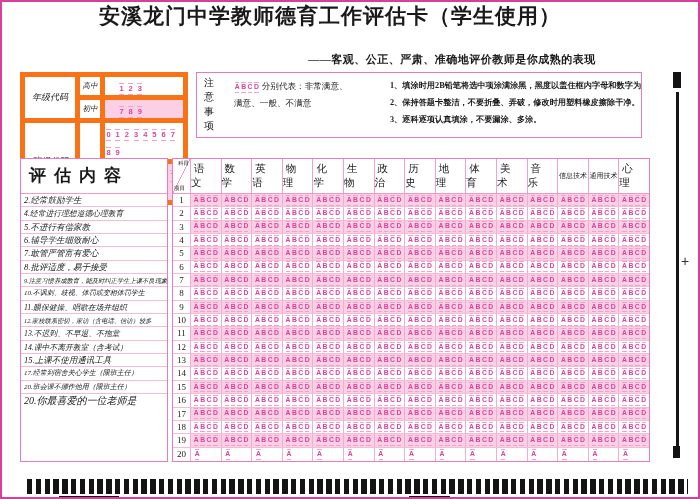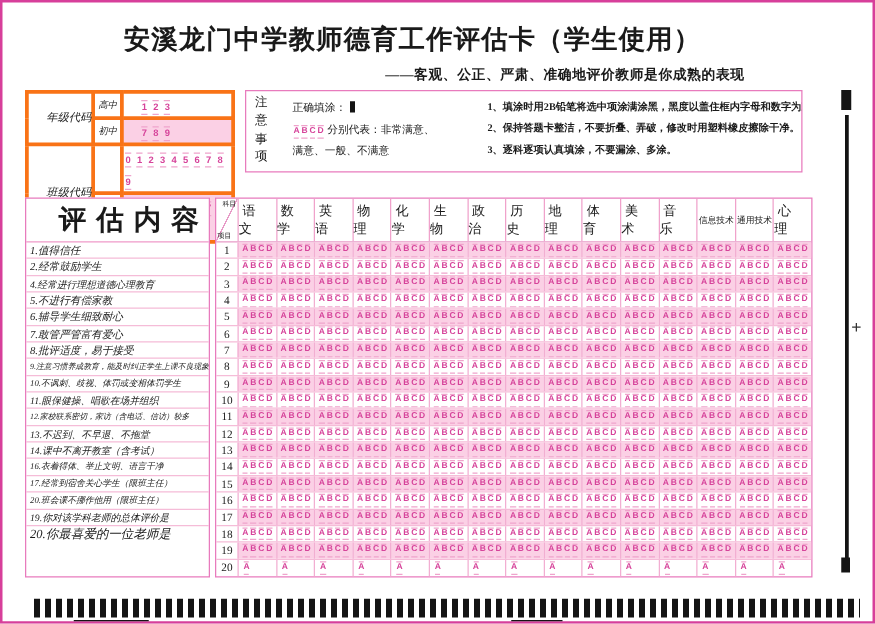--- a/index.html
+++ b/index.html
@@ -1,29 +1,29 @@
 <!DOCTYPE html>
 <html><head>
 <meta charset="utf-8">
 <style>
   html,body{margin:0;padding:0;background:#fff;}
   .page{position:relative;width:700px;height:499px;background:#fff;border:2px solid #d73f9a;
         box-sizing:border-box;font-family:"Liberation Serif",serif;color:#1a1a1a;overflow:hidden;}
 
   
-  .title{position:absolute;left:0;right:40px;top:15px;text-align:center;
+  .title{position:absolute;left:0;right:40px;top:0;text-align:center;
          font-size:21px;font-weight:bold;letter-spacing:1px;}
   .subtitle{position:absolute;left:250px;top:50px;width:400px;text-align:center;
             font-size:11px;font-weight:bold;letter-spacing:.5px;}
 
   
   table.codes{position:absolute;left:18px;top:70px;width:168px;height:66px;
               border-collapse:collapse;border:1.5px solid #e87bbd;table-layout:fixed;}
-  table.codes td{border:3px solid #f97316;padding:0;}
-  td.group{width:50px;font-size:9px;text-align:right;font-style:italic;}
+  table.codes td{border:5px solid #f97316;padding:0;}
+  td.group{width:50px;font-size:9px;text-align:center;font-style:italic;}
   td.sub{width:20px;font-size:7.5px;text-align:center;font-style:italic;}
   td.digits{padding-left:3px;vertical-align:middle;}
   td.digits.indent{padding-left:13px;}
   td.digits.shaded{background:#fbd0e5;}
   td.digits .bub{width:7px;font-size:7.5px;margin-right:2.2px;}
 
   
   .notes{position:absolute;left:194px;top:70px;width:446px;height:66px;
          border:1.5px solid #e87bbd;box-sizing:border-box;display:flex;}
   .notes-side{width:22px;padding:3px 0 0 7px;font-size:10px;line-height:1.43;}
@@ -38,21 +38,21 @@
   .bub{display:inline-block;width:6.4px;text-align:center;font-size:6.8px;line-height:1;
        color:#d6439a;position:relative;padding:2px 0;
        font-family:"Liberation Sans",sans-serif;font-weight:bold;}
   .bub::before,.bub::after{content:"";position:absolute;left:1px;right:1px;height:1px;background:#efa3cc;}
   .bub::before{top:0;}
   .bub::after{bottom:0;}
 
   
   .eval{position:absolute;left:18px;top:156px;width:148px;height:304px;
         border:1.5px solid #e87bbd;box-sizing:border-box;background:#fff;}
-  .eval-head{height:34px;line-height:34px;text-align:right;font-size:22px;font-weight:bold;
+  .eval-head{height:34px;line-height:34px;text-align:left;font-size:17px;font-weight:bold;
              letter-spacing:8px;text-indent:8px;border-bottom:1px solid #ef9ac9;}
   .eval-row{height:13.35px;line-height:13.35px;box-sizing:border-box;
             border-bottom:1px solid #f5bcd8;padding-left:3px;
             white-space:nowrap;overflow:hidden;font-style:italic;}
   .eval-row:last-child{border-bottom:none;}
 
   
   .grid{position:absolute;left:170px;top:156px;width:478px;height:304px;
         border:1.5px solid #e87bbd;box-sizing:border-box;background:#fff;
         display:flex;flex-direction:column;}
@@ -118,51 +118,48 @@
   </table>
 
   <div class="notes">
     <div class="notes-side" id="notes-side">
         <div>注</div>
         <div>意</div>
         <div>事</div>
         <div>项</div>
       </div>
     <div class="notes-left">
-      <div><span>正确填涂：</span><span class="fillmark"></span></div>
       <div><span id="legend-letters"><span class="bub">A</span><span class="bub">B</span><span class="bub">C</span><span class="bub">D</span></span><span> 分别代表：非常满意、</span></div>
       <div>满意、一般、不满意</div>
     </div>
     <div class="notes-right" id="notes-items">
         <div class="notes-item">1、填涂时用2B铅笔将选中项涂满涂黑，黑度以盖住框内字母和数字为准。</div>
         <div class="notes-item">2、保持答题卡整洁，不要折叠、弄破，修改时用塑料橡皮擦除干净。</div>
         <div class="notes-item">3、逐科逐项认真填涂，不要漏涂、多涂。</div>
       </div>
   </div>
 
   <div class="eval">
     <div class="eval-head">评估内容</div>
     <div id="eval-list">
-        <div class="eval-row" style="font-size: 8.5px;">1.值得信任</div>
         <div class="eval-row" style="font-size: 8.5px;">2.经常鼓励学生</div>
         <div class="eval-row" style="font-size: 7.8px;">4.经常进行理想道德心理教育</div>
         <div class="eval-row" style="font-size: 8.5px;">5.不进行有偿家教</div>
         <div class="eval-row" style="font-size: 8.5px;">6.辅导学生细致耐心</div>
         <div class="eval-row" style="font-size: 8.5px;">7.敢管严管富有爱心</div>
         <div class="eval-row" style="font-size: 8.5px;">8.批评适度，易于接受</div>
         <div class="eval-row" style="font-size: 6.3px;">9.注意习惯养成教育，能及时纠正学生上课不良现象</div>
         <div class="eval-row" style="font-size: 7px;">10.不讽刺、歧视、体罚或变相体罚学生</div>
         <div class="eval-row" style="font-size: 7.8px;">11.眼保健操、唱歌在场并组织</div>
         <div class="eval-row" style="font-size: 6.3px;">12.家校联系密切，家访（含电话、信访）较多</div>
         <div class="eval-row" style="font-size: 7.8px;">13.不迟到、不早退、不拖堂</div>
         <div class="eval-row" style="font-size: 7.8px;">14.课中不离开教室（含考试）</div>
-        <div class="eval-row" style="font-size: 7px;">16.衣着得体、举止文明、语言干净</div>
+        <div class="eval-row" style="font-size: 8.5px;">15.上课不使用通讯工具</div>
         <div class="eval-row" style="font-size: 7px;">17.经常到宿舍关心学生（限班主任）</div>
         <div class="eval-row" style="font-size: 7px;">20.班会课不挪作他用（限班主任）</div>
-        <div class="eval-row" style="font-size: 7.8px;">19.你对该学科老师的总体评价是</div>
         <div class="eval-row" style="font-size: 10px;">20.你最喜爱的一位老师是</div>
       </div>
   </div>
 
   <div class="grid">
     <div class="ghead" id="grid-head">
       <div class="corner">
         <span class="ctop">科目</span>
         <span class="cbot">项目</span>
       </div>

